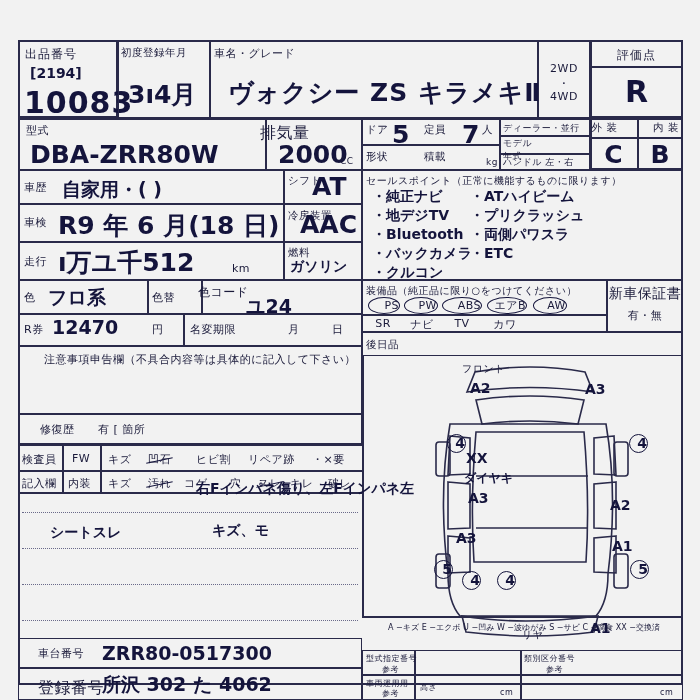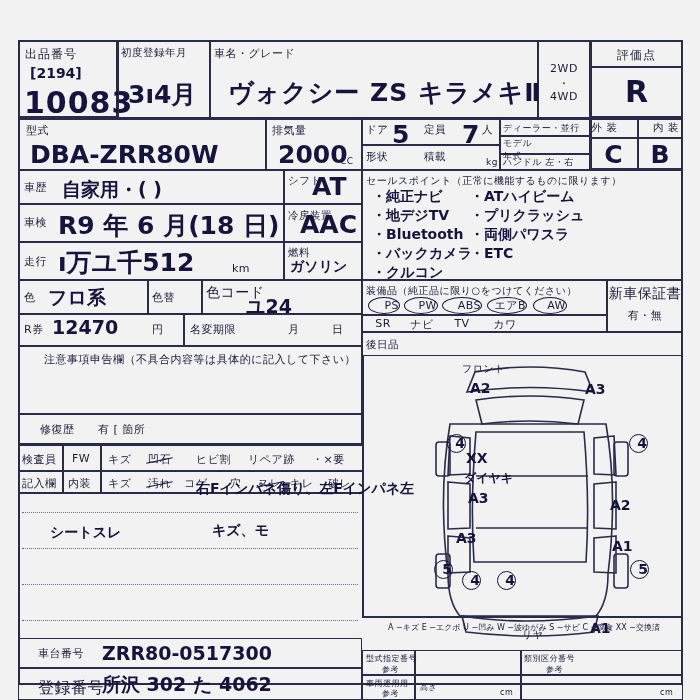--- a/index.html
+++ b/index.html
@@ -51,21 +51,21 @@
   <div class="hline" style="left:590px;top:66px;width:93px;"></div>
   <div class="hand hw-xl center" style="position:absolute;left:590px;top:74px;width:93px;">R</div>
 
   <div class="hline" style="left:18px;top:118px;width:665px;"></div>
 
   <div class="box" style="left:18px;top:118px;width:248px;height:52px;"></div>
   <div class="lbl" style="position:absolute;left:26px;top:123px;font-size:11px;">型式</div>
   <div class="hand hw-l" style="position:absolute;left:30px;top:140px;">DBA-ZRR80W</div>
 
   <div class="box" style="left:266px;top:118px;width:96px;height:52px;"></div>
-  <div class="lbl" style="position:absolute;left:272px;top:123px;font-size:11px;">排気量</div>
+  <div class="lbl" style="position:absolute;left:260px;top:123px;font-size:16px;">排気量</div>
   <div class="hand hw-l" style="position:absolute;left:278px;top:140px;text-align:center;">2000</div>
   <div class="lbl" style="position:absolute;left:340px;top:156px;font-size:9px;">CC</div>
 
   <div class="box" style="left:362px;top:118px;width:138px;height:52px;"></div>
   <div class="hline" style="left:362px;top:144px;width:138px;"></div>
   <div class="lbl" style="position:absolute;left:366px;top:123px;font-size:10.5px;">ドア</div>
   <div class="hand hw-l" style="position:absolute;left:392px;top:120px;">5</div>
   <div class="lbl" style="position:absolute;left:424px;top:123px;font-size:10.5px;">定員</div>
   <div class="hand hw-l" style="position:absolute;left:462px;top:120px;">7</div>
   <div class="lbl" style="position:absolute;left:482px;top:123px;font-size:10.5px;">人</div>
@@ -112,21 +112,21 @@
   <div class="box" style="left:284px;top:242px;width:78px;height:38px;"></div>
   <div class="lbl" style="position:absolute;left:288px;top:246px;font-size:10.5px;">燃料</div>
   <div class="hand hw-s" style="position:absolute;left:290px;top:258px;">ガソリン</div>
 
   <div class="box" style="left:18px;top:280px;width:130px;height:34px;"></div>
   <div class="lbl" style="position:absolute;left:24px;top:290px;font-size:11px;">色</div>
   <div class="hand hw" style="position:absolute;left:48px;top:285px;">フロ系</div>
   <div class="box" style="left:148px;top:280px;width:54px;height:34px;"></div>
   <div class="lbl" style="position:absolute;left:152px;top:290px;font-size:11px;">色替</div>
   <div class="box" style="left:202px;top:280px;width:160px;height:34px;"></div>
-  <div class="lbl" style="position:absolute;left:206px;top:284px;font-size:14px;">色コード</div>
+  <div class="lbl" style="position:absolute;left:198px;top:284px;font-size:12px;">色コード</div>
   <div class="hand hw" style="position:absolute;left:246px;top:294px;">ユ24</div>
 
   <div class="box" style="left:18px;top:314px;width:166px;height:32px;"></div>
   <div class="lbl" style="position:absolute;left:24px;top:322px;font-size:11px;">R券</div>
   <div class="hand hw" style="position:absolute;left:52px;top:316px;">12470</div>
   <div class="lbl" style="position:absolute;left:152px;top:322px;font-size:11px;">円</div>
   <div class="box" style="left:184px;top:314px;width:178px;height:32px;"></div>
   <div class="lbl" style="position:absolute;left:190px;top:322px;font-size:11px;">名変期限</div>
   <div class="lbl" style="position:absolute;left:288px;top:322px;font-size:11px;">月</div>
   <div class="lbl" style="position:absolute;left:332px;top:322px;font-size:11px;">日</div>

